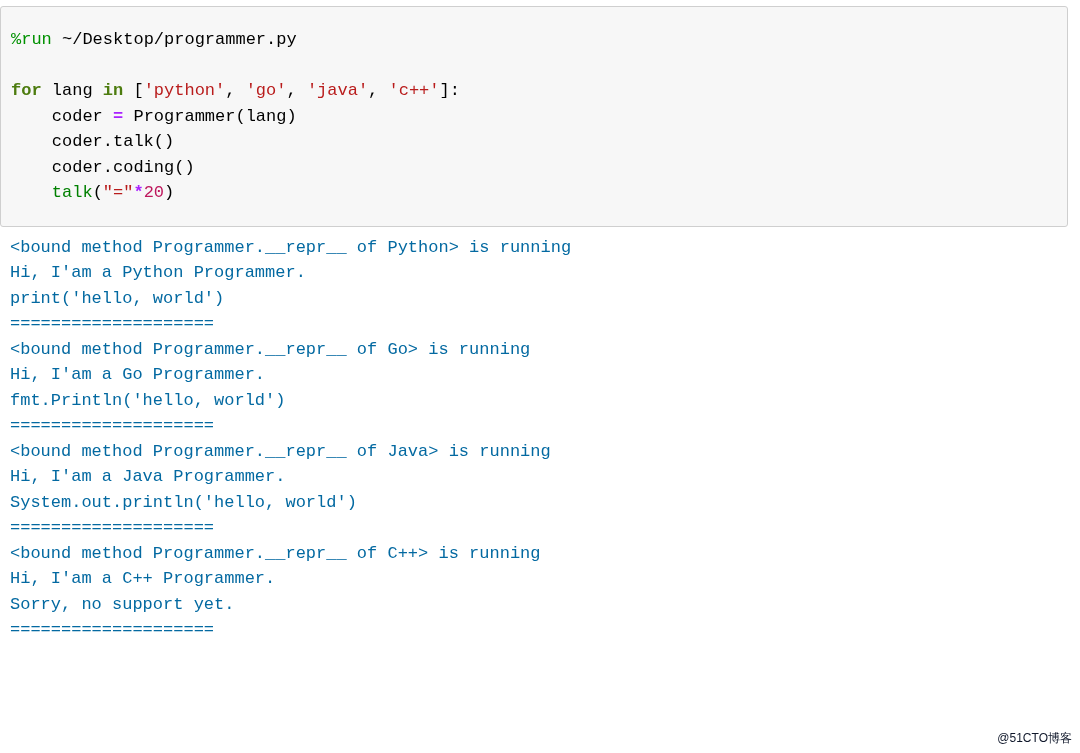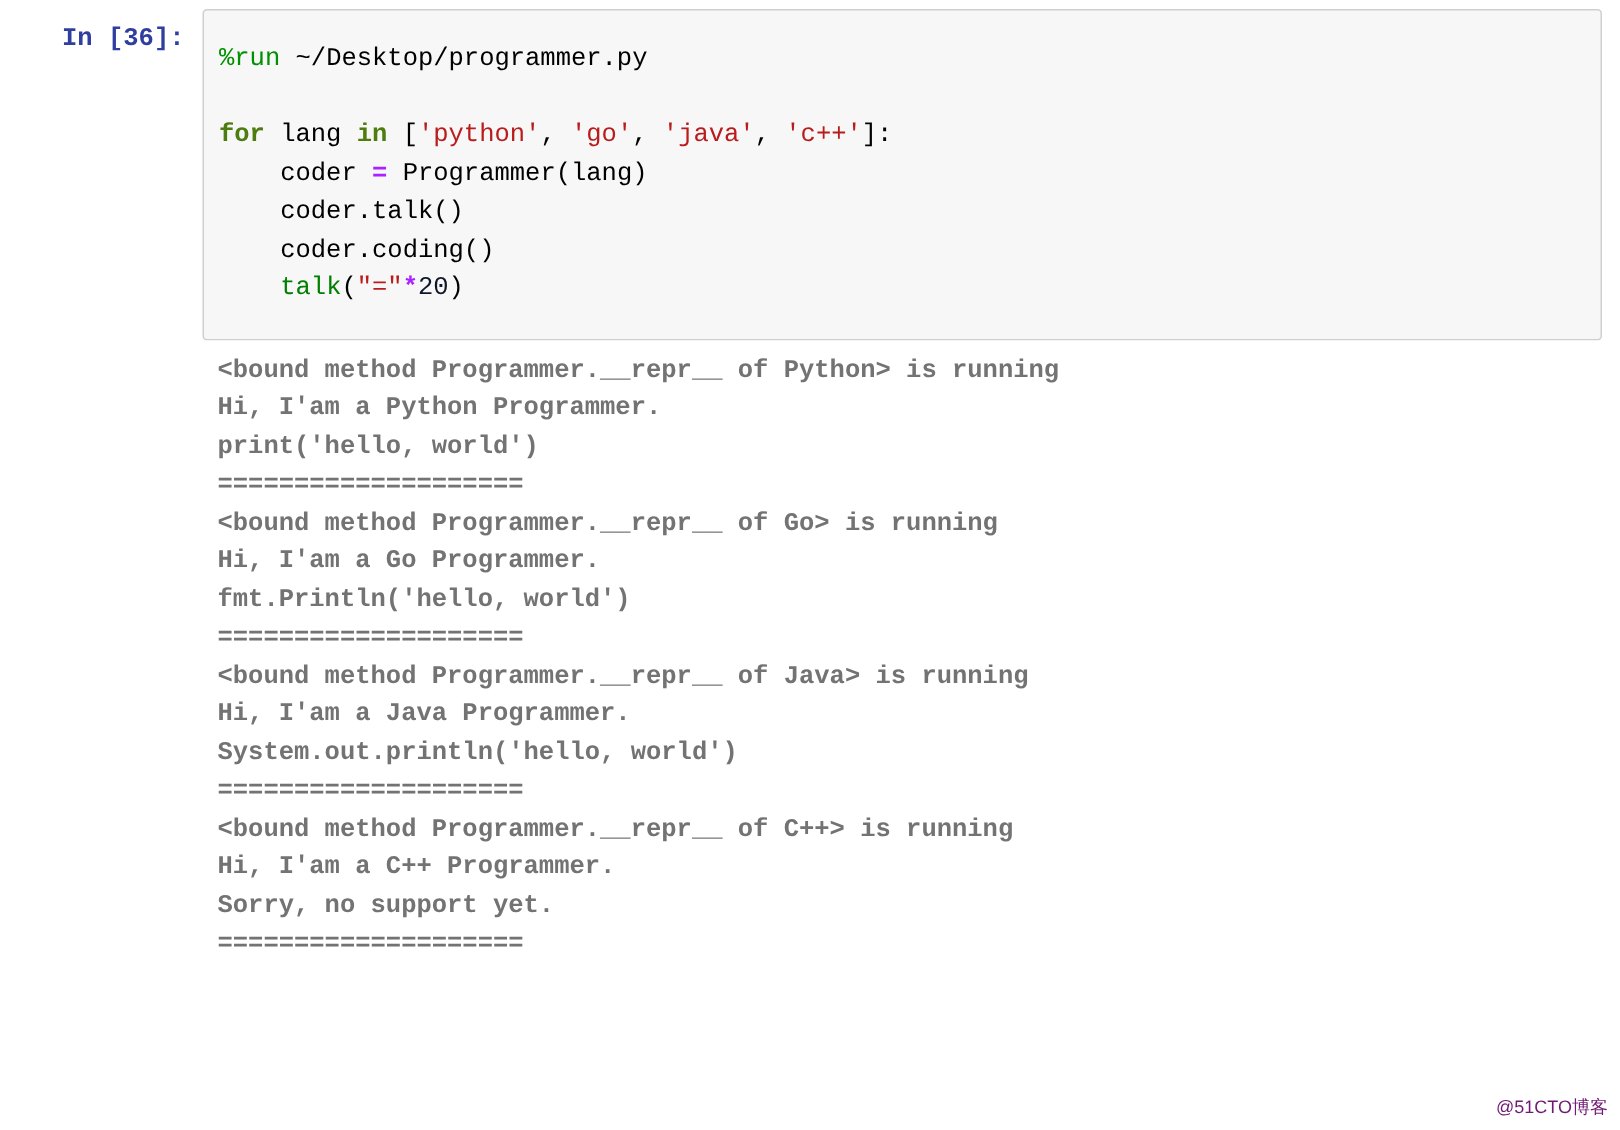--- a/index.html
+++ b/index.html
@@ -34,45 +34,43 @@
     border: 1px solid #cfcfcf;
     border-radius: 3px;
     padding: 20px 10px;
     white-space: pre;
     overflow-x: auto;
   }
   .output-area {
     background: #ffffff;
     padding: 8px 10px 0 10px;
     white-space: pre;
-    color: #737373;
-    font-weight: bold;
+    color: #0369a1;
   }
   
   .tok-magic   { color: #009100; }            
   .tok-kw      { color: #4d7c0f; font-weight: bold; } 
   .tok-builtin { color: #008000; }            
   .tok-op      { color: #AA22FF; font-weight: bold; } 
   .tok-str     { color: #b91c1c; }            
-  .tok-num     { color: #0f172a; }            
+  .tok-num     { color: #be185d; }            
   .tok-plain   { color: #000000; }
   .watermark {
     position: fixed;
     right: 8px;
     bottom: 6px;
     font-size: 12px;
-    color: #701a75;
+    color: #0f172a;
     font-family: sans-serif;
   }
 </style>
 </head>
 <body>
 
 <div class="notebook-cell">
-  <div class="prompt-col">In [36]:</div>
   <div class="content-col">
     <div class="input-area" id="code-area"><span class="tok-magic">%run</span><span class="tok-plain"> ~/Desktop/programmer.py
 
 </span><span class="tok-kw">for</span><span class="tok-plain"> lang </span><span class="tok-kw">in</span><span class="tok-plain"> [</span><span class="tok-str">'python'</span><span class="tok-plain">, </span><span class="tok-str">'go'</span><span class="tok-plain">, </span><span class="tok-str">'java'</span><span class="tok-plain">, </span><span class="tok-str">'c++'</span><span class="tok-plain">]:
     coder </span><span class="tok-op">=</span><span class="tok-plain"> Programmer(lang)
     coder.talk()
     coder.coding()
     </span><span class="tok-builtin">talk</span><span class="tok-plain">(</span><span class="tok-str">"="</span><span class="tok-op">*</span><span class="tok-num">20</span><span class="tok-plain">)</span></div>
     <div class="output-area">&lt;bound method Programmer.__repr__ of Python&gt; is running
 Hi, I'am a Python Programmer.

